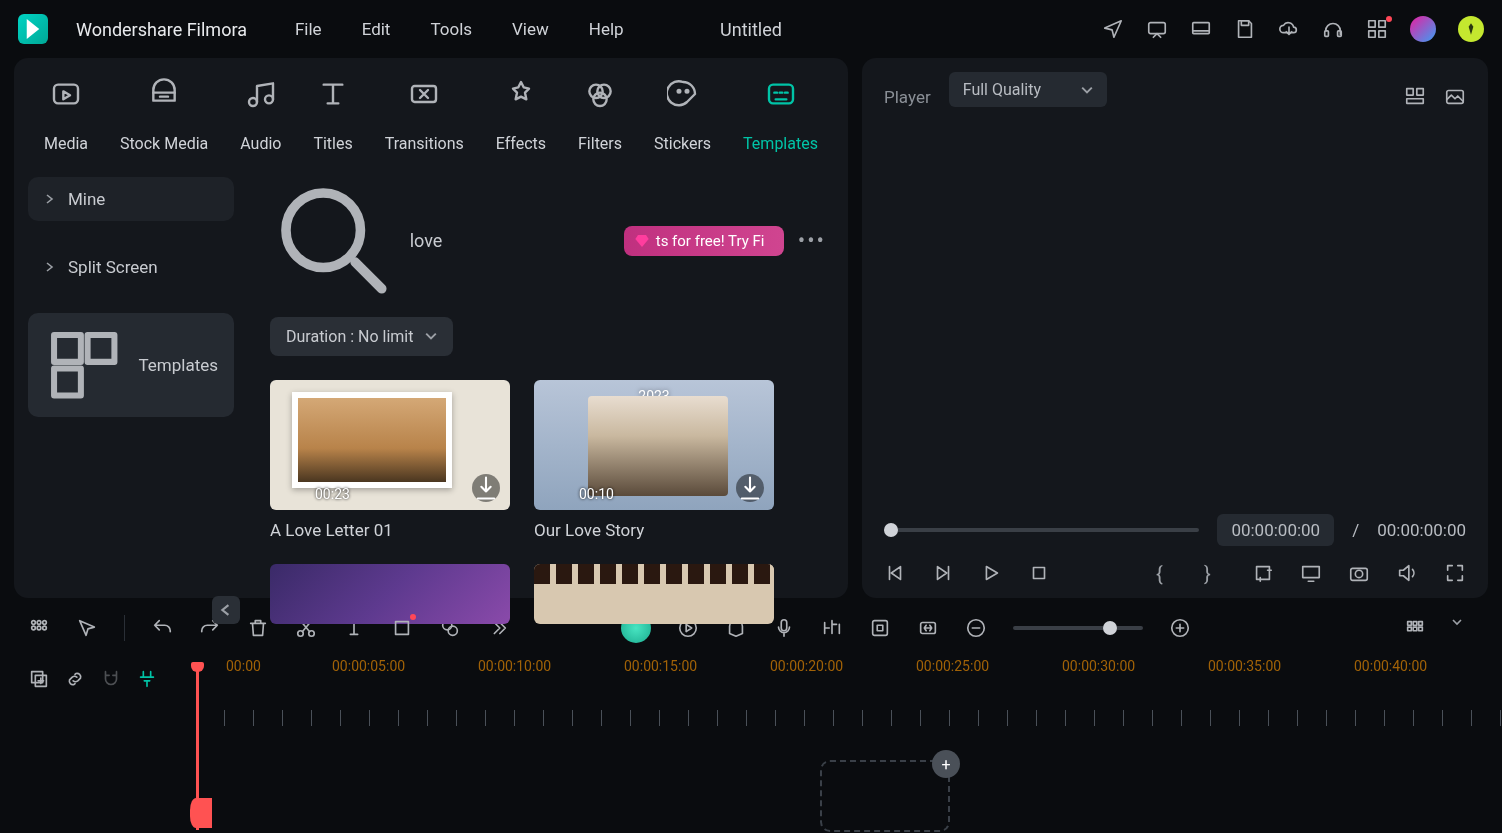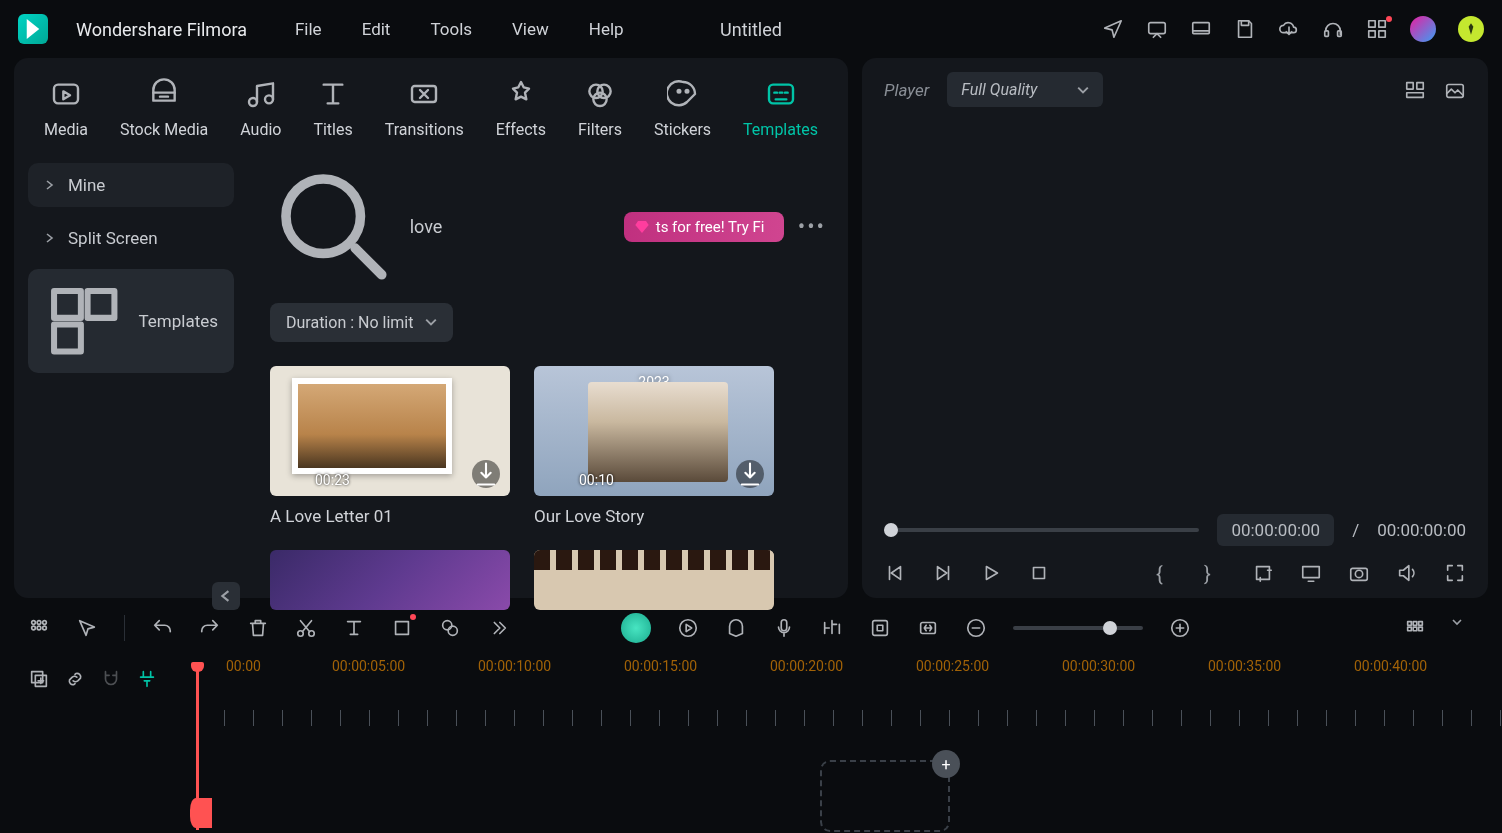--- a/index.html
+++ b/index.html
@@ -18,27 +18,27 @@
 .diamond-btn { width: 26px; height: 26px; background: #c4e82f; border-radius: 50%; display: flex; align-items: center; justify-content: center; }
 .dot-badge { position: relative; }
 .dot-badge::after { content: ''; position: absolute; top: -2px; right: -4px; width: 6px; height: 6px; background: #ff4757; border-radius: 50%; }
 
 
 .main { display: flex; height: 540px; padding: 0 14px; gap: 14px; }
 
 
 .library { flex: 0 0 834px; background: #14171c; border-radius: 14px; display: flex; flex-direction: column; }
 .lib-tabs { display: flex; padding: 20px 16px 10px; gap: 4px; justify-content: space-around; }
-.lib-tab { display: flex; flex-direction: column; align-items: center; gap: 10px; cursor: pointer; color: #d0d3d8; }
+.lib-tab { display: flex; flex-direction: column; align-items: center; gap: 24px; cursor: pointer; color: #d0d3d8; }
 .lib-tab.active { color: #00c4a7; }
 .lib-tab-icon { width: 32px; height: 32px; }
 .lib-tab-label { font-size: 16px; }
 
 .lib-body { flex: 1; display: flex; }
-.lib-sidebar { width: 234px; padding: 14px; display: flex; flex-direction: column; gap: 9px; position: relative; }
+.lib-sidebar { width: 234px; padding: 14px; display: flex; flex-direction: column; gap: 24px; position: relative; }
 .sidebar-item { display: flex; align-items: center; gap: 14px; padding: 12px 16px; border-radius: 10px; font-size: 17px; cursor: pointer; color: #c8cbd0; }
 .sidebar-item.highlight { background: #1e2228; }
 .sidebar-item.selected { background: #252a31; }
 .sidebar-collapse { position: absolute; left: 198px; bottom: 14px; width: 28px; height: 28px; background: #2a2f36; border-radius: 6px; display: flex; align-items: center; justify-content: center; cursor: pointer; }
 
 .lib-content { flex: 1; padding: 14px 22px; display: flex; flex-direction: column; }
 .search-row { display: flex; align-items: center; gap: 14px; margin-bottom: 24px; }
 .search-box { flex: 1; display: flex; align-items: center; gap: 12px; }
 .search-input { background: transparent; border: none; color: #c8cbd0; font-size: 18px; outline: none; width: 200px; }
 .promo { background: linear-gradient(90deg, #c0307f, #d04590); border-radius: 8px; padding: 6px 10px; font-size: 15px; color: #fff; display: flex; align-items: center; gap: 6px; overflow: hidden; width: 160px; white-space: nowrap; }
@@ -49,21 +49,21 @@
 
 .template-grid { display: flex; gap: 24px; flex-wrap: wrap; overflow: hidden; }
 .template-card { width: 240px; cursor: pointer; }
 .thumb { width: 240px; height: 130px; border-radius: 6px; position: relative; background: #333; overflow: hidden; }
 .thumb-duration { position: absolute; bottom: 8px; left: 10px; font-size: 14px; color: #fff; text-shadow: 0 0 3px #000; padding-left: 35px; }
 .thumb-mic { position: absolute; bottom: 8px; right: 10px; width: 28px; height: 28px; background: rgba(0,0,0,0.45); border-radius: 50%; display: flex; align-items: center; justify-content: center; }
 .template-title { margin-top: 10px; font-size: 17px; color: #d0d3d8; }
 
 
 .player { flex: 1; background: #14171c; border-radius: 14px; display: flex; flex-direction: column; padding: 14px 22px; }
-.player-header { display: flex; align-items: center; gap: 18px; font-style: italic; }
+.player-header { display: flex; align-items: flex-end; gap: 18px; }
 .player-label { font-size: 17px; color: #8a8f96; }
 .quality-select { background: #252a31; border-radius: 6px; padding: 8px 14px; font-size: 16px; color: #b8bcc2; display: flex; align-items: center; gap: 40px; cursor: pointer; }
 .player-header-right { margin-left: auto; display: flex; gap: 18px; }
 .preview-area { flex: 1; }
 .scrubber-row { display: flex; align-items: center; gap: 18px; margin-bottom: 16px; }
 .scrubber { flex: 1; height: 4px; background: #3a3f46; border-radius: 2px; position: relative; }
 .scrubber-handle { position: absolute; left: 0; top: -5px; width: 14px; height: 14px; background: #d0d3d8; border-radius: 50%; }
 .timecode { font-size: 17px; color: #b8bcc2; }
 .timecode.current { background: #252a31; padding: 6px 14px; border-radius: 6px; }
 .player-controls { display: flex; align-items: center; gap: 26px; }

